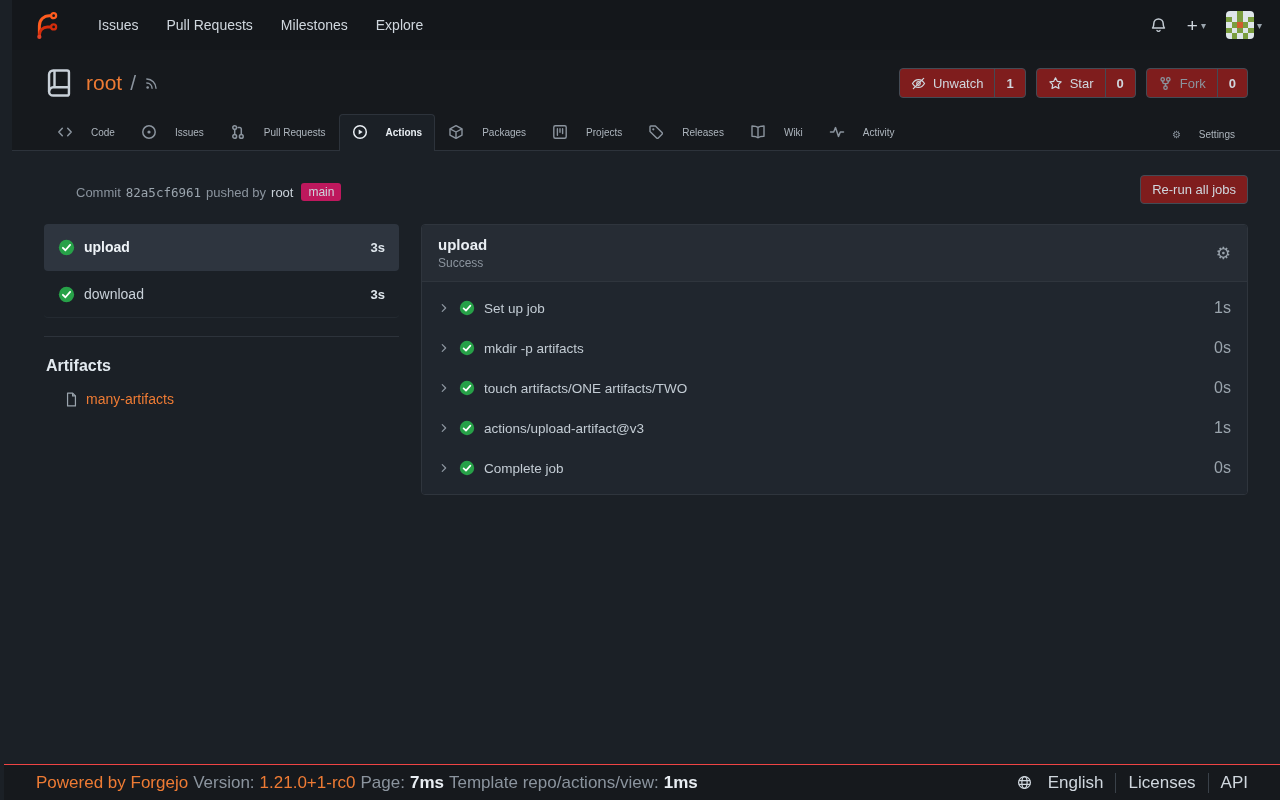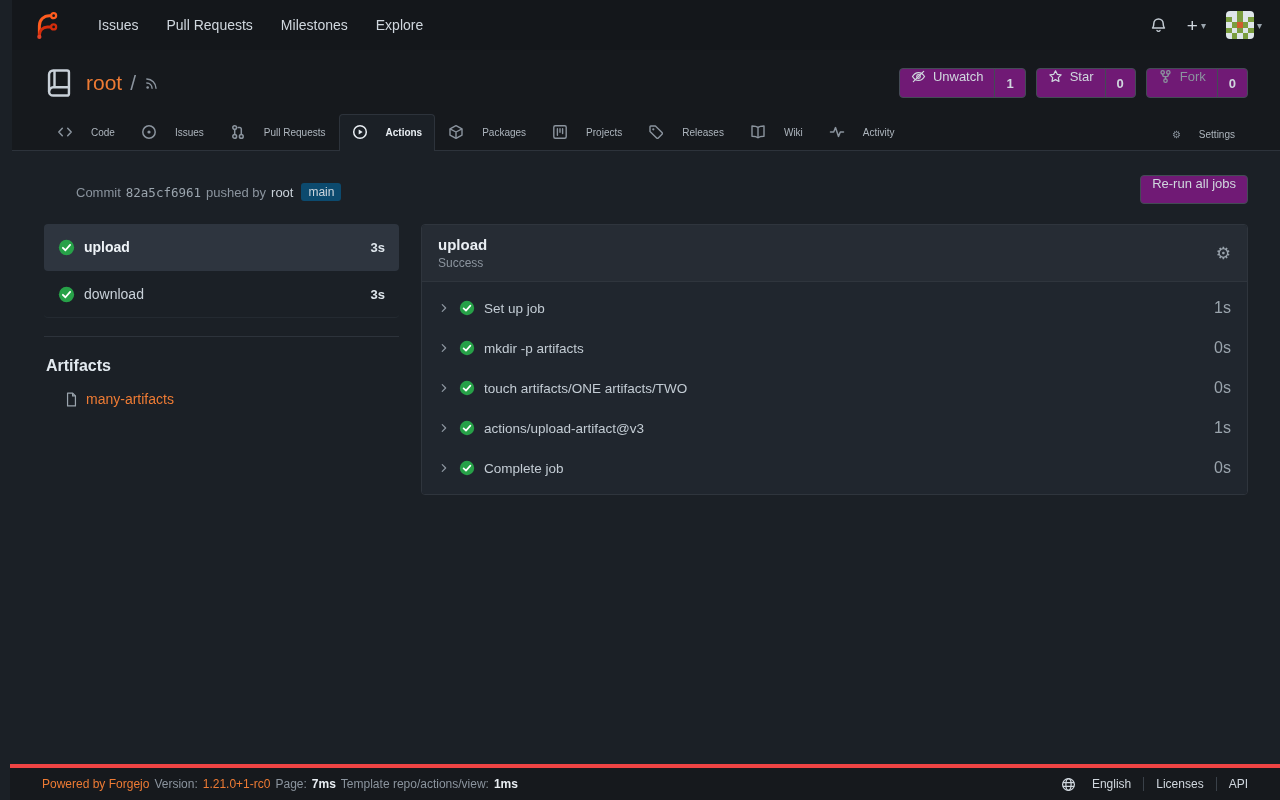--- a/index.html
+++ b/index.html
@@ -27,22 +27,22 @@
 
   .repo-header { display:flex; align-items:center; padding:18px 32px 12px 32px; }
   .repo-icon { color:#c9d1d9; margin-right:12px; display:flex; }
   .repo-title { font-size:21px; display:flex; align-items:center; gap:8px; }
   .repo-owner, .repo-name { color:#ee7b34; cursor:pointer; }
   .repo-name { font-weight:600; }
   .repo-sep { color:#8b949e; }
   .rss-icon { color:#8b949e; margin-left:8px; display:flex; cursor:pointer; }
   .repo-actions { margin-left:auto; display:flex; gap:10px; }
   .btn {
-    display:inline-flex; gap:7px;
-    background:#701a75; border:1px solid #434b55; color:#d0d7de;
+    display:inline-flex; align-items:center; gap:7px;
+    background:#7f1d1d; border:1px solid #434b55; color:#d0d7de;
     font-size:13px; height:30px; padding:0 11px; border-radius:4px; cursor:pointer;
     font-family:"Liberation Sans",sans-serif;
   }
   .btn .count { border-left:1px solid #434b55; margin-left:4px; padding-left:11px; align-self:stretch; display:flex; align-items:center; font-weight:600; }
   .btn.disabled-look .lab, .btn.disabled-look .bicon { color:#8b949e; }
 
   .tabbar { display:flex; align-items:flex-end; padding:0 32px; border-bottom:1px solid #2d333b; margin-top:4px; }
   .tab {
     display:flex; align-items:center; gap:18px; font-size:10px; color:#adb5bd;
     padding:9px 12px 10px 12px; cursor:pointer; border:1px solid transparent; border-bottom:none;
@@ -56,21 +56,21 @@
   .tab-settings { margin-left:auto; }
 
   
   .content { flex:1; padding:24px 32px 0 32px; }
   .run-header { display:flex; align-items:flex-start; }
   .run-title-wrap { display:flex; align-items:center; gap:10px; }
   .run-title { font-size:18px; font-weight:700; color:#e9eef3; }
   .commit-line { margin:8px 0 0 32px; font-size:13px; color:#8b949e; display:flex; align-items:center; gap:5px; }
   .commit-sha { font-family:"DejaVu Sans Mono", monospace; font-size:12.5px; color:#9aa4ad; cursor:pointer; }
   .commit-author { color:#c9d1d9; cursor:pointer; }
-  .branch-badge { background:#0c4a6e; color:#cdd5dd; font-size:12px; padding:2px 7px; border-radius:3px; margin-left:3px; cursor:pointer; }
+  .branch-badge { background:#be185d; color:#cdd5dd; font-size:12px; padding:2px 7px; border-radius:3px; margin-left:3px; cursor:pointer; }
   .rerun-btn { margin-left:auto; height:29px; }
 
   .run-body { display:flex; gap:22px; margin-top:20px; }
   .left-col { width:355px; flex-shrink:0; }
   .job-row {
     display:flex; align-items:center; gap:9px; height:47px; padding:0 14px;
     border-radius:4px; cursor:pointer; border-bottom:1px solid #242a31; font-size:14px;
   }
   .job-row.selected { background:#2e353f; border-bottom-color:transparent; }
   .job-name { color:#c9d1d9; }
@@ -90,23 +90,23 @@
   .job-card-status { font-size:12px; color:#8b949e; }
   .job-card-gear { margin-left:auto; font-size:17px; color:#9aa4ad; cursor:pointer; line-height:1; }
   .steps { background:#20262e; padding:6px 0; }
   .step-row { display:flex; align-items:center; gap:9px; height:40px; padding:0 16px; cursor:pointer; }
   .step-chev { display:flex; color:#8b949e; }
   .step-label { font-size:13.5px; color:#c3ccd4; }
   .step-duration { margin-left:auto; font-size:16px; color:#9aa4ad; }
 
   
   .footer {
-    position:absolute; left:10px; right:0; bottom:0; height:36px;
-    background:#16191d; border-top:4px solid #ef4444;
-    display:flex; align-items:center; padding:0 32px; font-size:12px; color:#8b949e;
+    position:absolute; left:4px; right:0; bottom:0; height:36px;
+    background:#16191d; border-top:1px solid #ef4444;
+    display:flex; align-items:center; padding:0 32px; font-size:17px; color:#8b949e;
   }
   .footer-left { display:flex; align-items:center; gap:5px; white-space:nowrap; }
   .flink { color:#ee7b34; cursor:pointer; }
   .fbold { color:#e9eef3; font-weight:700; }
   .footer-right { margin-left:auto; display:flex; align-items:center; }
   .footer-right .fitem { display:flex; align-items:center; gap:16px; padding:0 12px; color:#d0d7de; cursor:pointer; }
   .footer-right .fitem + .fitem { border-left:1px solid #3a4149; }
   .footer-right .fitem:last-child { padding-right:0; }
 
   svg { display:block; }

